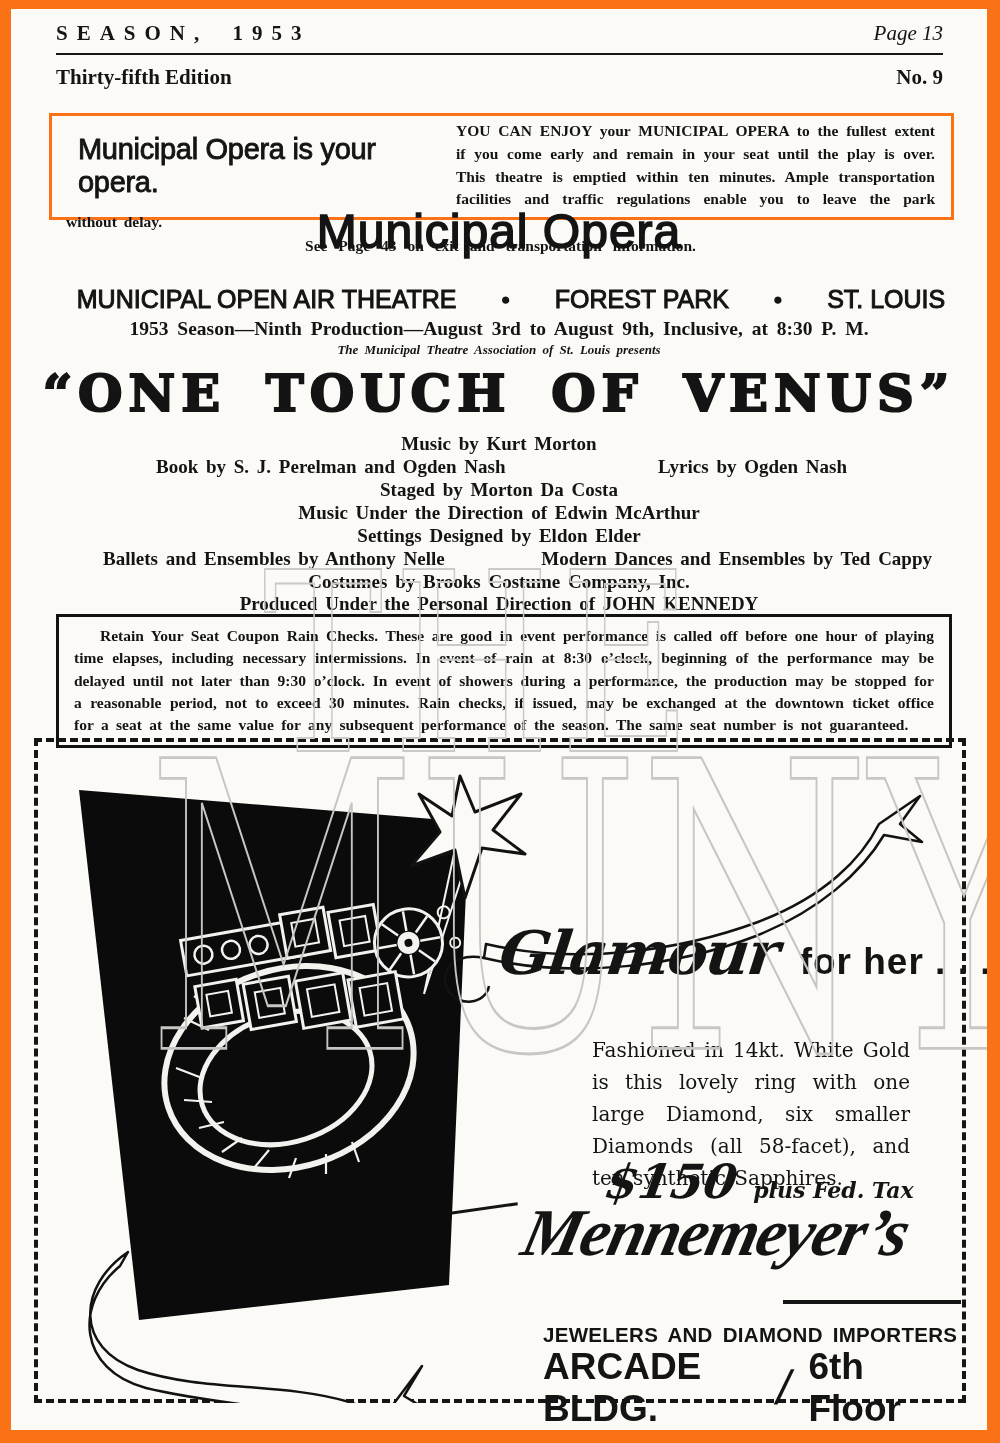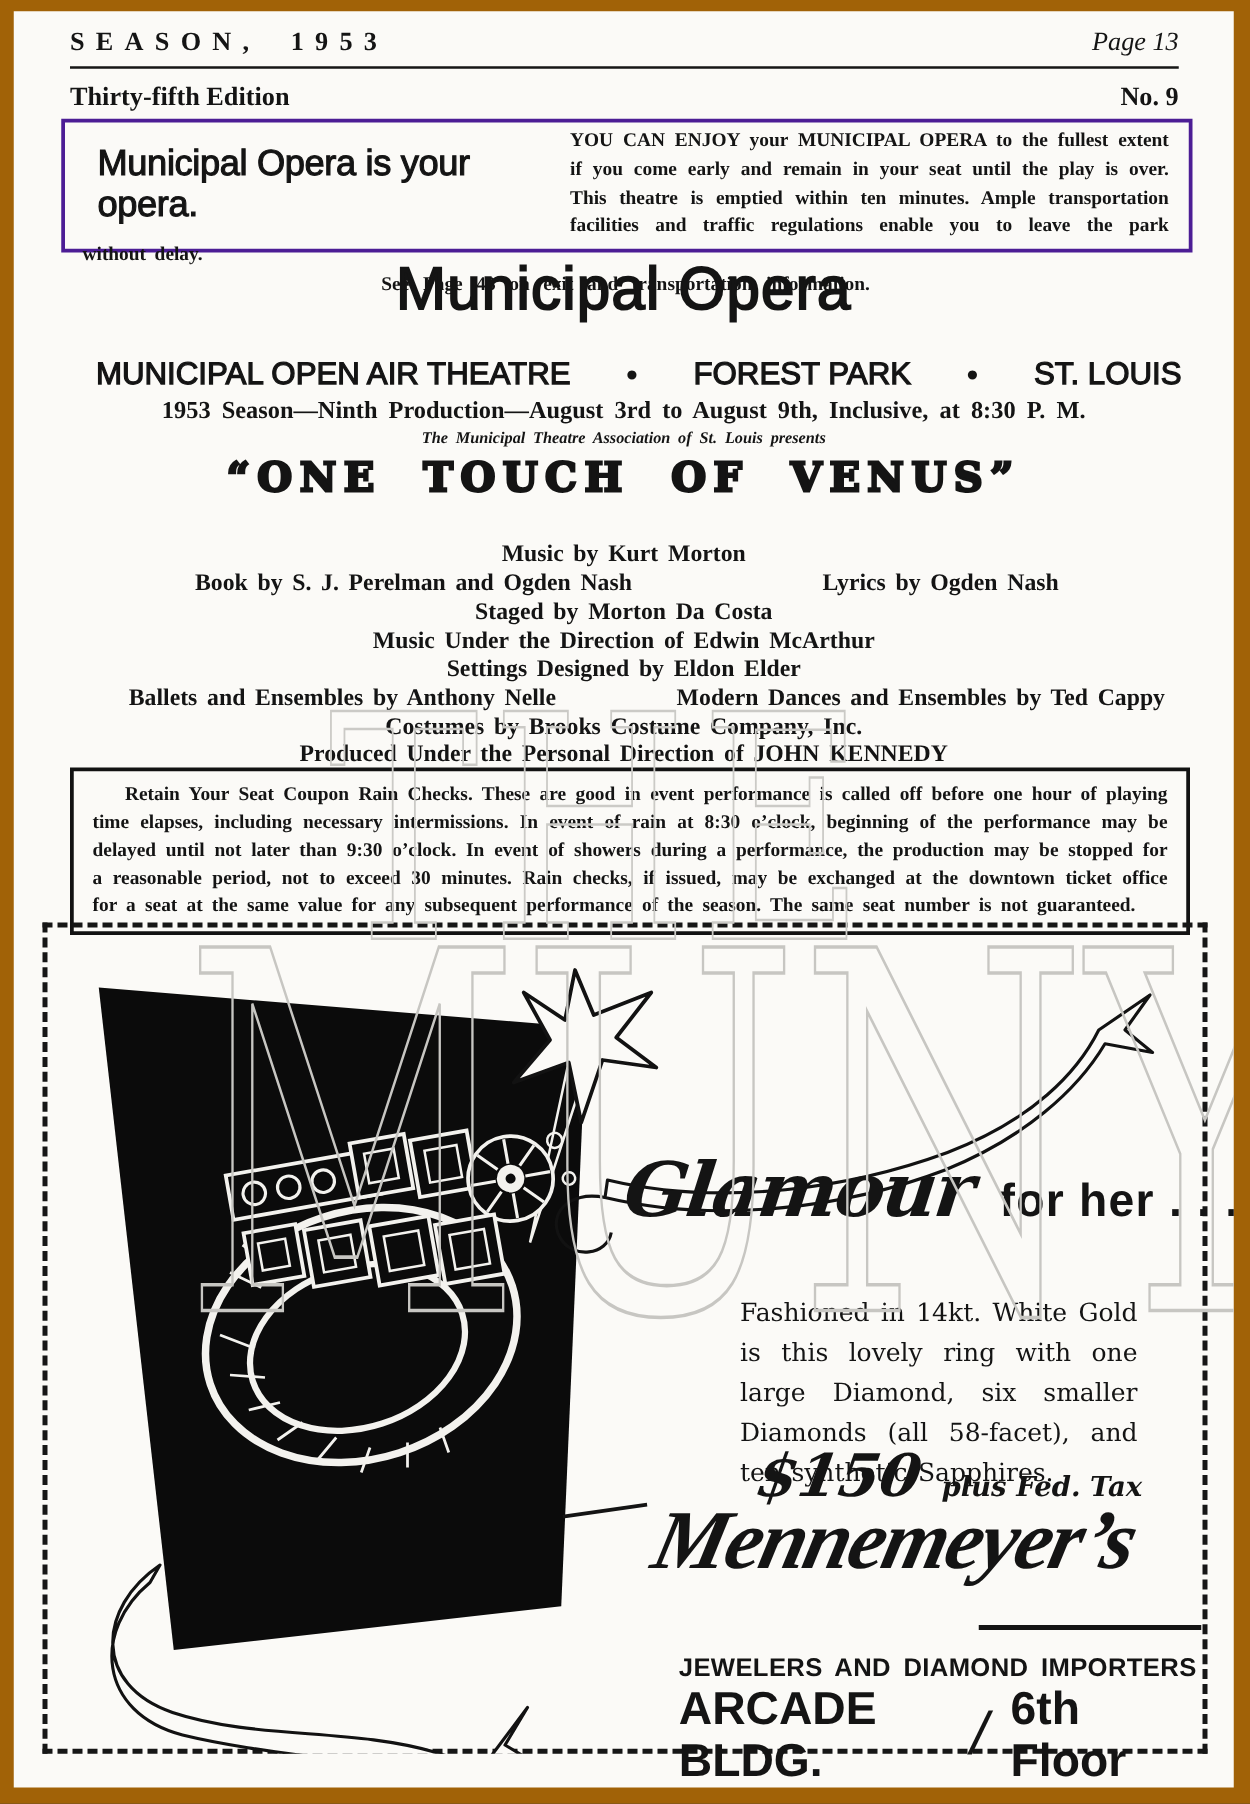--- a/index.html
+++ b/index.html
@@ -1,41 +1,41 @@
 <!DOCTYPE html>
 <html><head>
 <meta charset="utf-8">
 <style>
   * { margin:0; padding:0; box-sizing:border-box; }
   html,body { width:1000px; height:1443px; }
   body { background:#060606; font-family:"Liberation Serif",serif; color:#141414; }
-  .screen { position:relative; width:1000px; height:1443px; background:#a16207; overflow:hidden; }
+  .screen { position:relative; width:1000px; height:1443px; background:#f97316; overflow:hidden; }
   .paper { position:absolute; left:11px; top:9px; width:976px; height:1421px; background:#fbfaf7; overflow:hidden; }
 
   
   .hdr-row1 { position:absolute; left:45px; right:44px; top:12px; display:flex; justify-content:space-between; align-items:baseline; }
   .season { font-weight:700; font-size:21px; letter-spacing:9px; word-spacing:10px; }
   .pageno { font-style:italic; font-size:21px; }
   .hdr-rule { position:absolute; left:45px; right:44px; top:44px; height:2px; background:#161616; }
   .hdr-row2 { position:absolute; left:45px; right:44px; top:56px; display:flex; justify-content:space-between; align-items:center; }
   .edition, .issue { font-weight:700; font-size:21px; }
 
   
-  .notice { position:absolute; left:38px; top:86px; width:905px; height:107px; border:3px solid #4c1d95; background:#fbfaf7; padding:4px 16px 4px 14px; }
+  .notice { position:absolute; left:38px; top:104px; width:905px; height:107px; border:3px solid #f97316; background:#fbfaf7; padding:4px 16px 4px 14px; }
   .notice-headline { float:left; width:390px; padding:13px 6px 2px 12px; font-family:"Liberation Sans",sans-serif; font-size:29px; font-weight:400; -webkit-text-stroke:.9px #141414; letter-spacing:-.3px; }
   .notice-lead { font-weight:700; font-size:15.5px; line-height:1.47; text-align:justify; word-spacing:3px; display:block; }
   .notice-footer { clear:both; text-align:center; font-weight:700; font-size:15.5px; word-spacing:7px; padding-top:3px; }
 
   
   .mast-title { position:absolute; left:0; right:0; top:195px; text-align:center; font-family:"Liberation Sans",sans-serif; font-weight:400; font-size:48px; -webkit-text-stroke:1.6px #141414; letter-spacing:1px; }
   .venues { position:absolute; left:0; right:0; top:276px; display:flex; justify-content:center; align-items:center; gap:44px; font-family:"Liberation Sans",sans-serif; font-size:25px; -webkit-text-stroke:1px #141414; white-space:nowrap;margin-left:24px; }
   .venues .bullet { font-size:17px; -webkit-text-stroke:0; }
   .prodline { position:absolute; left:0; right:0; top:309px; text-align:center; font-weight:700; font-size:19.5px; word-spacing:4px; }
   .presents { position:absolute; left:0; right:0; top:333px; text-align:center; font-style:italic; font-weight:700; font-size:13px; word-spacing:3px; }
-  .showtitle { position:absolute; left:0; right:0; top:354px; text-align:center; font-family:"DejaVu Serif",serif; font-weight:700; font-size:32px; letter-spacing:6px; word-spacing:16px; -webkit-text-stroke:2.2px #141414; }
+  .showtitle { position:absolute; left:0; right:0; top:354px; text-align:center; font-family:"DejaVu Serif",serif; font-weight:700; font-size:51px; letter-spacing:6px; word-spacing:16px; -webkit-text-stroke:2.2px #141414; }
 
   
   .credit { position:absolute; left:0; right:0; text-align:center; font-weight:700; font-size:19px; word-spacing:3px; }
   .credit-row { position:absolute; display:flex; justify-content:space-between; font-weight:700; font-size:19px; word-spacing:3px; }
 
   
   .rainbox { position:absolute; left:45px; top:605px; width:896px; height:134px; border:3px solid #121212; background:transparent; padding:8px 15px 6px 15px; }
   .rainbox p { font-weight:700; font-size:15.5px; line-height:1.44; text-align:justify; text-indent:26px; word-spacing:3.5px; }
 
   

